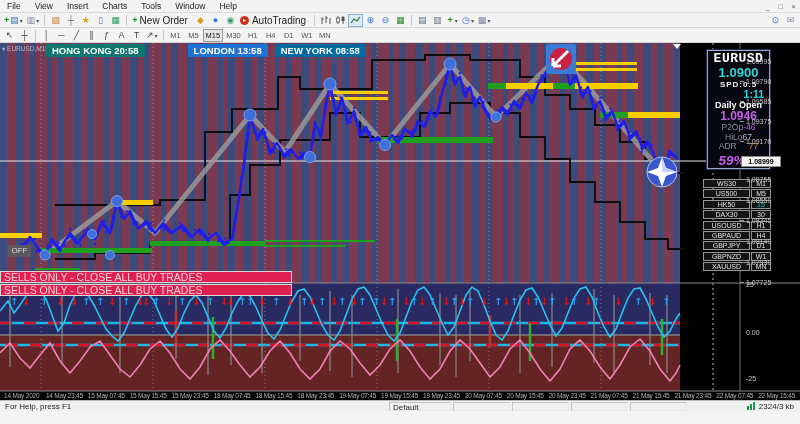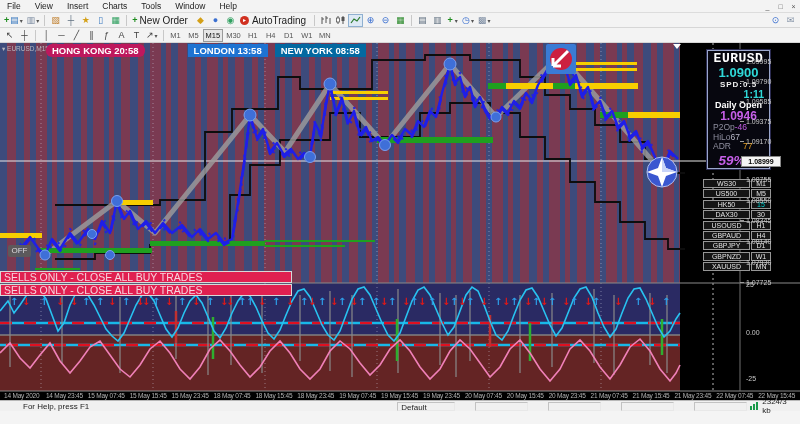--- a/index.html
+++ b/index.html
@@ -44,21 +44,21 @@
   .off-btn{left:8px;top:202px;width:23px;height:12px;background:#5c5c5c;color:#e4e4e4;font-size:8px;line-height:12px;text-align:center;border-radius:2px;opacity:.92;}
 
   
   .info-panel{left:707px;top:7px;width:63px;height:119px;background:#07070f;border:1px solid #9aa6cc;outline:1px solid #2a2a50;color:#ddd;text-align:center;padding-top:1px;}
   .ip-symbol{font-size:13px;font-weight:bold;color:#fff;letter-spacing:.5px;line-height:14px;font-family:Liberation Mono, monospace;}
   .ip-price{font-size:13px;font-weight:bold;color:#2fd9d9;line-height:14px;}
   .ip-spd{font-size:8px;font-weight:bold;color:#f0f0f0;line-height:9px;letter-spacing:1px;}
   .ip-time{font-size:10.5px;font-weight:bold;color:#2fd9d9;text-align:right;padding-right:5px;line-height:11px;}
   .ip-dol{font-size:9px;font-weight:bold;color:#fff;line-height:10px;}
   .ip-dov{font-size:12px;font-weight:bold;color:#c65fe8;line-height:13px;}
-  .ip-row{display:flex;justify-content:flex-start;padding:0 5px;font-size:8.5px;line-height:9.5px;color:#8f8f9f;}
+  .ip-row{display:flex;justify-content:center;padding:0 5px;font-size:8.5px;line-height:9.5px;color:#8f8f9f;}
   .ip-row .v-mag{color:#c65fe8;} .ip-row .v-gray{color:#b8b8c8;} .ip-row .v-org{color:#e8a020;margin-left:12px;}
   .ip-adr{font-size:13.5px;font-weight:bold;color:#c65fe8;font-style:italic;line-height:15px;}
   .ip-adr small{font-size:6px;color:#9f9f9f;font-style:normal;vertical-align:4px;}
 
   
   .watchlist{left:703px;top:136px;width:70px;}
   .wl-row{display:flex;margin-bottom:1.4px;height:9px;}
   .wl-sym{width:47px;background:#141414;border:1px solid #969696;color:#e2e2e2;font-size:7px;line-height:7px;text-align:center;margin-right:1px;}
   .wl-tf{width:20px;background:#141414;border:1px solid #969696;color:#e2e2e2;font-size:7px;line-height:7px;text-align:center;}
   .wl-tf.active{color:#00d0d0;}
@@ -67,21 +67,21 @@
   .price-scale{left:740px;top:0;width:60px;height:348px;}
   .price-scale span{position:absolute;left:6px;font-size:7px;color:#c8c8c8;white-space:nowrap;}
   .price-scale span::before{content:"";position:absolute;left:-6px;top:3px;width:4px;border-top:1px solid #9a9a9a;}
   .cur-price{position:absolute;left:1px;width:40px;background:#f4f4f4;color:#000;font-size:7px;font-weight:bold;text-align:center;line-height:9px;border:1px solid #888;}
   .osc-scale span{position:absolute;left:746px;font-size:7px;color:#c8c8c8;}
   .time-axis{left:0;top:348px;width:800px;height:9px;}
   .time-axis span{position:absolute;top:1px;font-size:6.5px;color:#b4b4b4;white-space:nowrap;letter-spacing:-0.2px;}
 
   
   .statusbar{height:11px;background:#f0f0f0;border-top:1px solid #b8b8b8;display:flex;align-items:center;font-size:8px;color:#222;padding:0 3px;}
-  .sb-cell{height:9px;border:1px solid #c2c2c2;border-right-color:#e8e8e8;border-bottom-color:#e8e8e8;margin-left:20px;}
+  .sb-cell{height:9px;border:1px solid #c2c2c2;border-right-color:#e8e8e8;border-bottom-color:#e8e8e8;margin-left:2px;}
   .sb-help{width:382px;border:none;}
   .sb-default{width:62px;padding-left:3px;}
   .sb-empty{width:57px;}
   .sb-data{margin-left:auto;display:flex;align-items:center;padding:0 3px;border:none;}
   .sb-bars{display:inline-flex;align-items:flex-end;margin-right:3px;}
   .sb-bars i{display:inline-block;width:2px;background:#1a9a4a;margin-right:1px;}
 </style>
 </head>
 <body>
 
@@ -442,21 +442,21 @@
             <text x="614" y="262" fill="#e01818">↓</text>
             <text x="634" y="262" fill="#2e9ee8">↑</text>
             <text x="648" y="262" fill="#e01818">↓</text>
             <text x="662" y="262" fill="#2e9ee8">↑</text>
           </g>
       </g>
     </svg>
 
     <div class="overlay symbol-label">▾ <span>EURUSD,M15</span></div>
     <div class="overlay session-bar" id="session-bar">
-        <div class="session" style="background: #be185d; border-radius: 6px;">HONG KONG  20:58</div>
+        <div class="session" style="background: #0f766e;">HONG KONG  20:58</div>
         <div class="session" style="background: rgb(30, 115, 210); margin-left: 36px;">LONDON  13:58</div>
         <div class="session" style="background: #0369a1;">NEW YORK  08:58</div>
       </div>
     <div class="overlay banner" style="top:228px">SELLS ONLY - CLOSE ALL BUY TRADES</div>
     <div class="overlay banner" style="top:241px">SELLS ONLY - CLOSE ALL BUY TRADES</div>
     <div class="overlay off-btn">OFF</div>
 
     <div class="overlay info-panel">
       <div class="ip-symbol">EURUSD</div>
       <div class="ip-price">1.0900</div>

